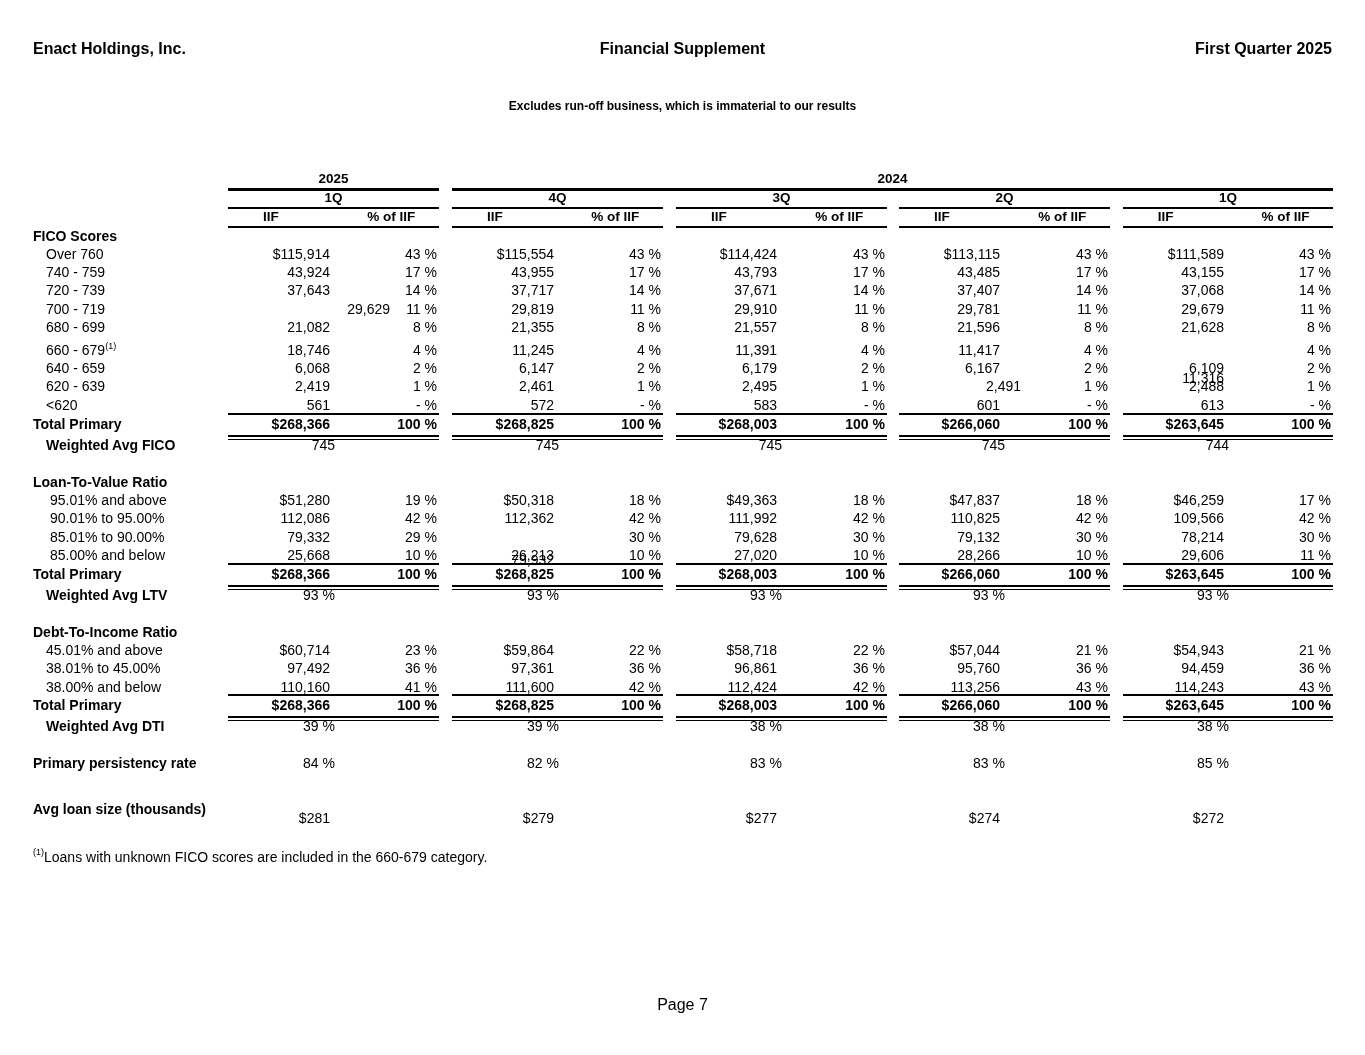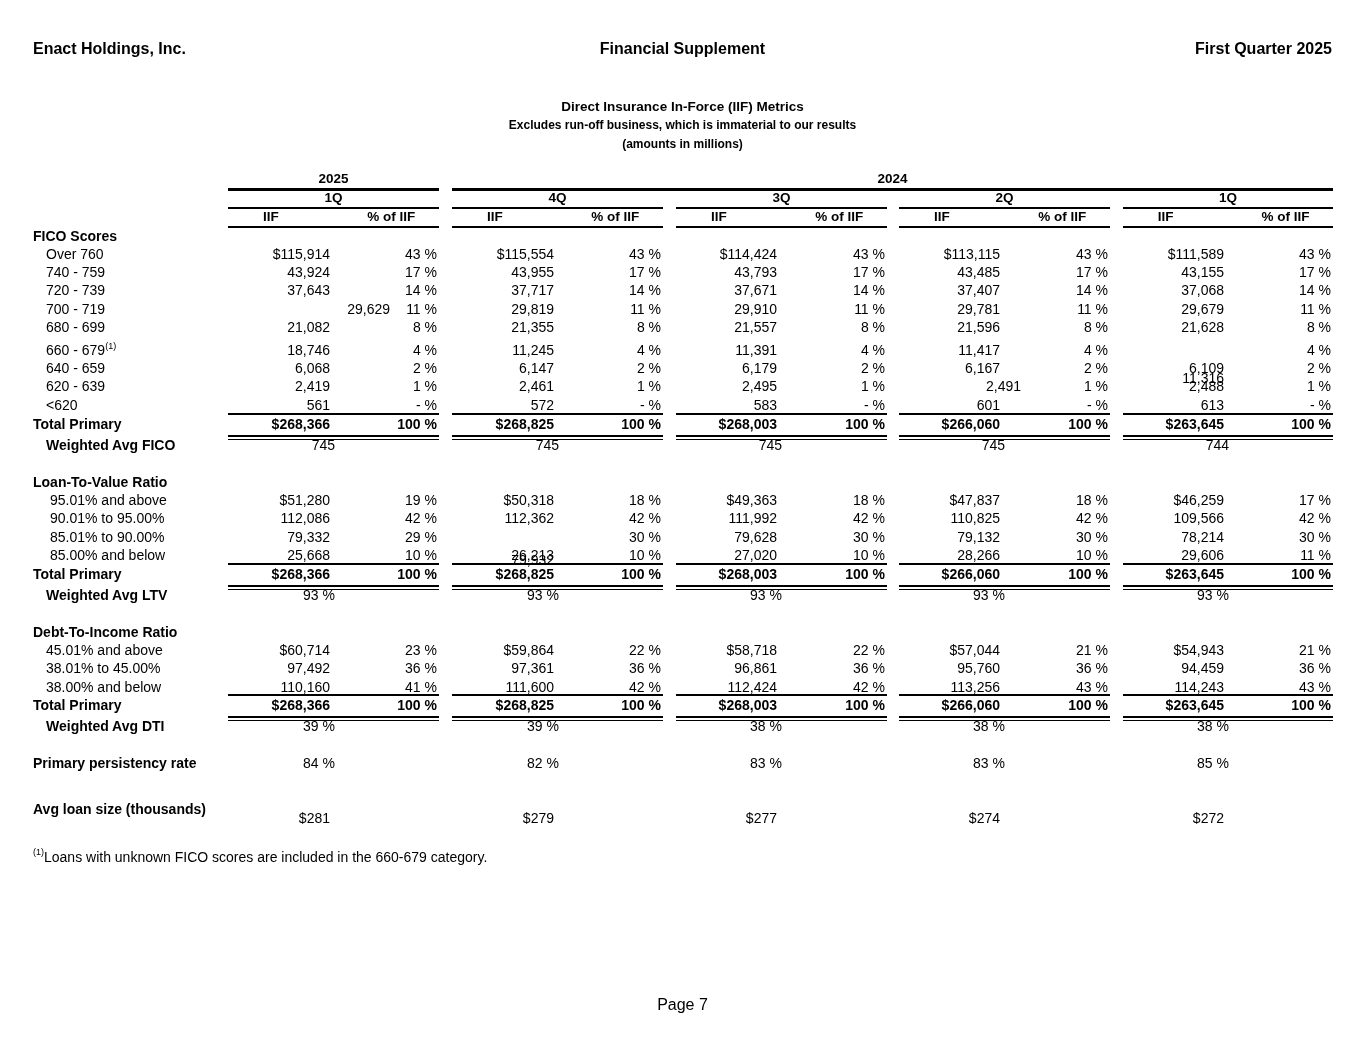--- a/index.html
+++ b/index.html
@@ -36,23 +36,21 @@
   .page { position: absolute; top: 996px; left: 0; width: 1365px; text-align: center; font-size: 16px; }
 </style>
 </head>
 <body>
 
 <div class="hdr left">Enact Holdings, Inc.</div>
 <div class="hdr center">Financial Supplement</div>
 <div class="hdr right">First Quarter 2025</div>
 
 <div class="titles">
-  <div class="t1">Direct Insurance In-Force (IIF) Metrics</div>
   <div class="t2">Excludes run-off business, which is immaterial to our results</div>
-  <div class="t3">(amounts in millions)</div>
 </div>
 
 <div class="tbl" id="tbl">
     <div class="yr" style="left: 228px; width: 211px;">2025</div>
     <div class="yr" style="left: 452px; width: 881px;">2024</div>
     <div class="line" style="left: 228px; width: 211px; top: 188px; height: 3px;"></div>
     <div class="line" style="left: 452px; width: 881px; top: 188px; height: 3px;"></div>
     <div class="qh" style="left: 228px; width: 211px;">1Q</div>
     <div class="line" style="left: 228px; width: 211px; top: 207px; height: 1.5px;"></div>
     <div class="ch" style="left: 228px; width: 85.5px;">IIF</div>

